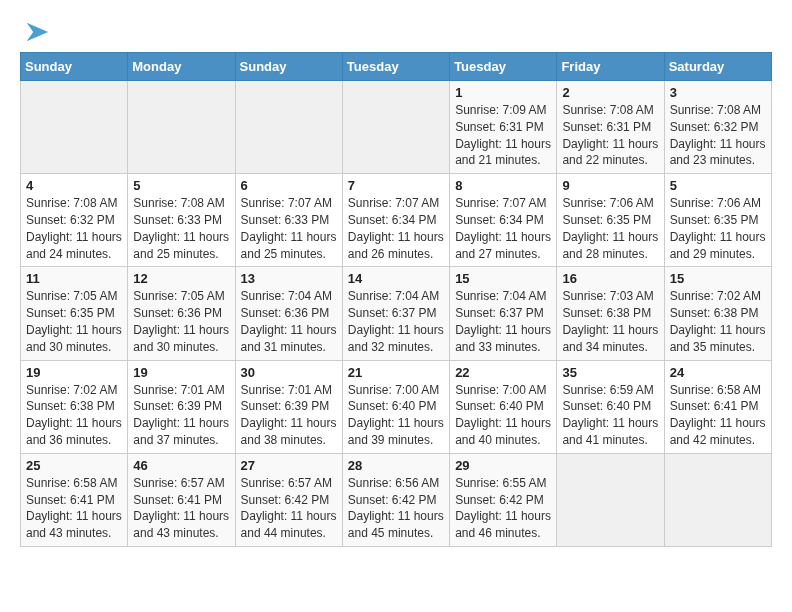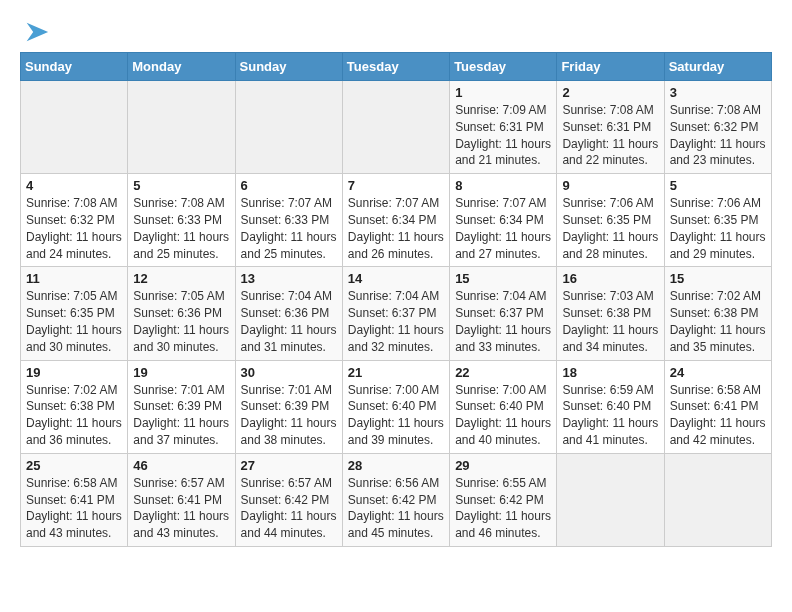--- a/index.html
+++ b/index.html
@@ -293,21 +293,21 @@
 and 39 minutes.</div>
           </td>
           <td>
             <span class="day-num">22</span>
             <div class="day-info" style="white-space: pre-line;">Sunrise: 7:00 AM
 Sunset: 6:40 PM
 Daylight: 11 hours
 and 40 minutes.</div>
           </td>
           <td>
-            <span class="day-num">18</span>
+            <span class="day-num">35</span>
             <div class="day-info" style="white-space: pre-line;">Sunrise: 6:59 AM
 Sunset: 6:40 PM
 Daylight: 11 hours
 and 41 minutes.</div>
           </td>
           <td>
             <span class="day-num">24</span>
             <div class="day-info" style="white-space: pre-line;">Sunrise: 6:58 AM
 Sunset: 6:41 PM
 Daylight: 11 hours

